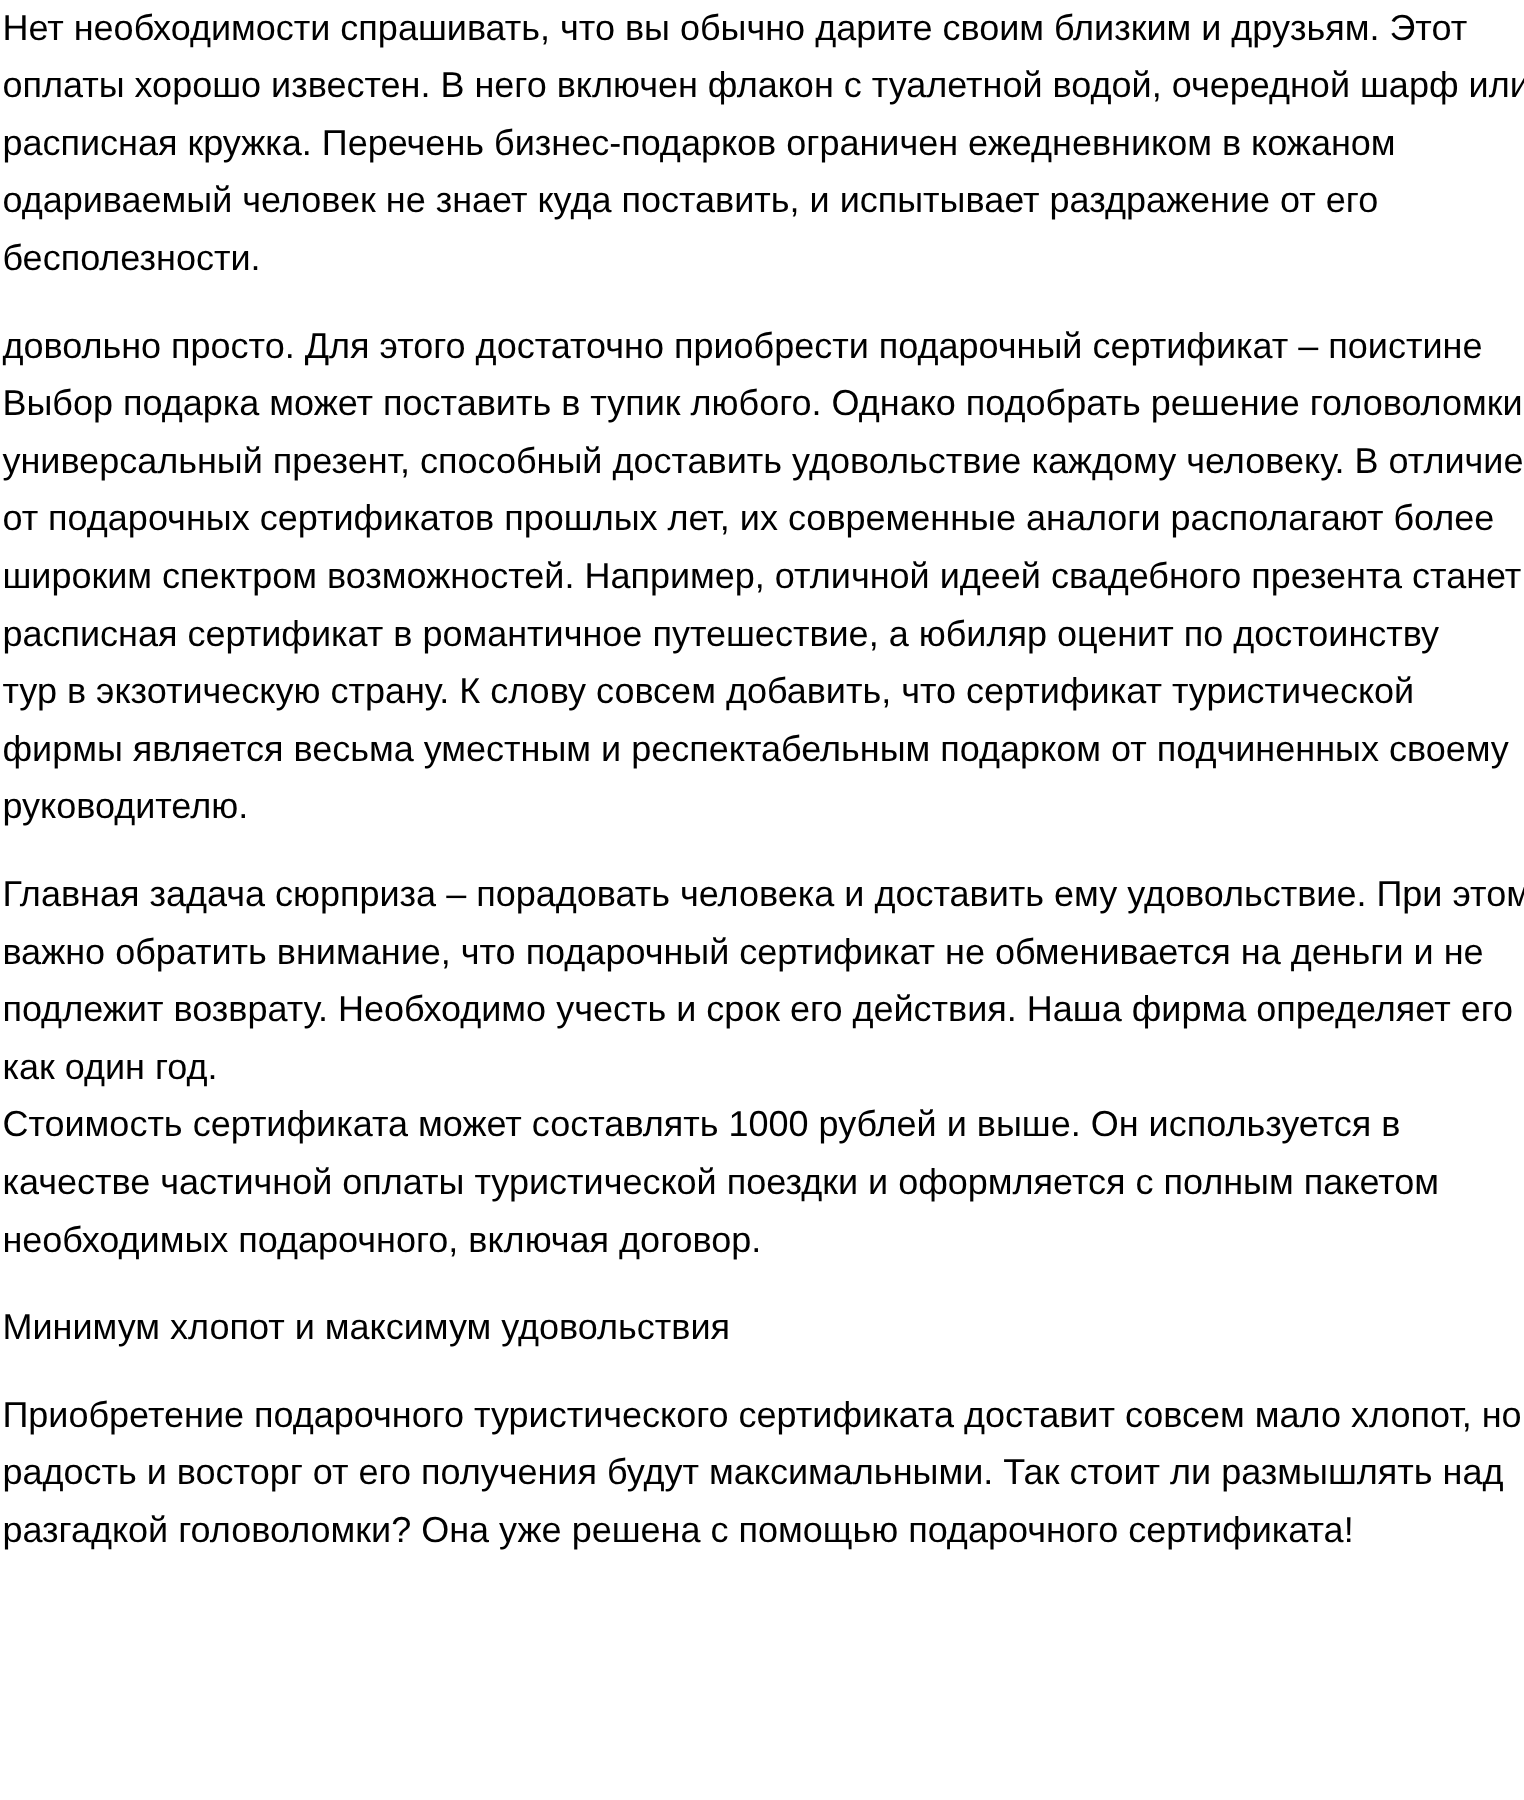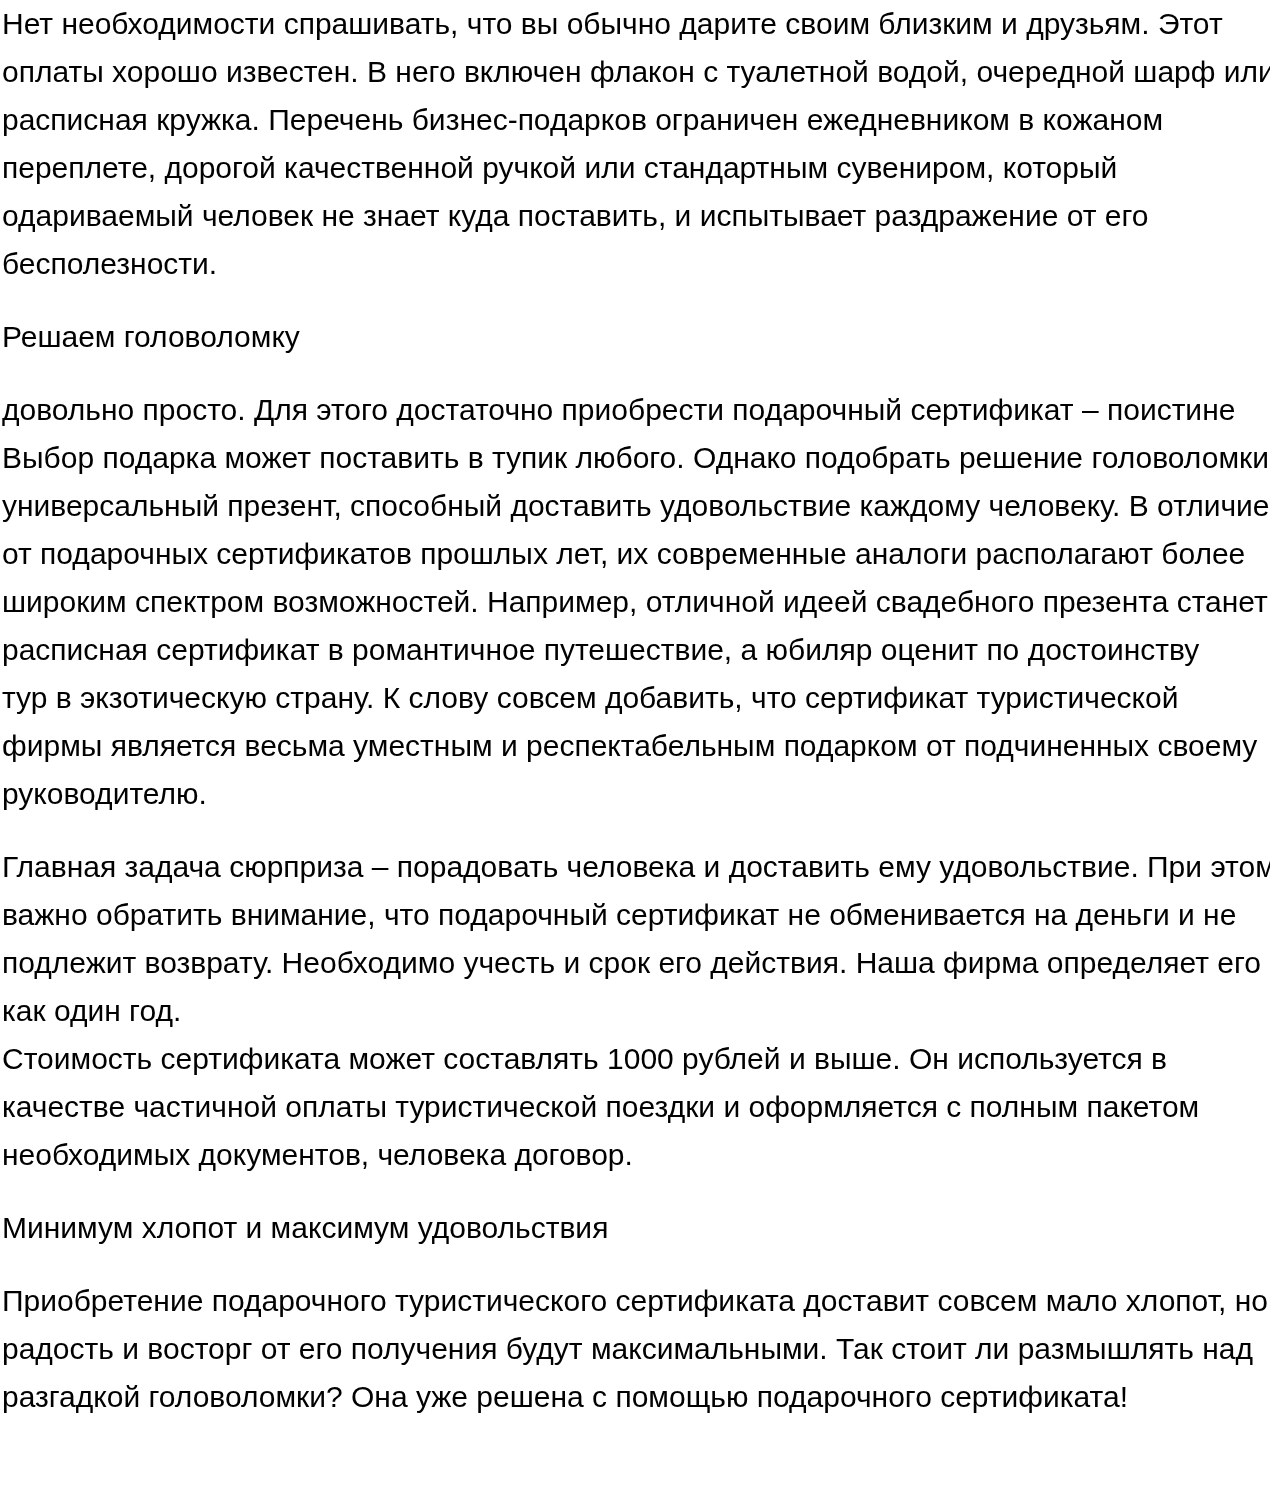--- a/index.html
+++ b/index.html
@@ -41,46 +41,42 @@
 </style>
 </head>
 <body style="background: rgb(255, 255, 255);">
 
 <main data-name="document">
   <article id="article" data-name="article-text" style="color: rgb(0, 0, 0);">
       <p class="block paragraph" data-name="intro-paragraph">
         <span class="line" data-name="text-line">Нет необходимости спрашивать, что вы обычно дарите своим близким и друзьям. Этот</span>
         <span class="line" data-name="text-line">оплаты хорошо известен. В него включен флакон с туалетной водой, очередной шарф или</span>
         <span class="line" data-name="text-line">расписная кружка. Перечень бизнес-подарков ограничен ежедневником в кожаном</span>
-        <span class="line" data-name="text-line">переплете, дорогой качественной ручкой или стандартным сувениром, который</span>
         <span class="line" data-name="text-line">одариваемый человек не знает куда поставить, и испытывает раздражение от его</span>
         <span class="line" data-name="text-line">бесполезности.</span>
       </p>
-      <h2 class="block heading" data-name="section-heading-puzzle">
-        <span class="line" data-name="text-line">Решаем головоломку</span>
-      </h2>
       <p class="block paragraph" data-name="puzzle-paragraph">
         <span class="line" data-name="text-line">довольно просто. Для этого достаточно приобрести подарочный сертификат – поистине</span>
         <span class="line" data-name="text-line">Выбор подарка может поставить в тупик любого. Однако подобрать решение головоломки</span>
         <span class="line" data-name="text-line">универсальный презент, способный доставить удовольствие каждому человеку. В отличие</span>
         <span class="line" data-name="text-line">от подарочных сертификатов прошлых лет, их современные аналоги располагают более</span>
         <span class="line" data-name="text-line">широким спектром возможностей. Например, отличной идеей свадебного презента станет</span>
         <span class="line" data-name="text-line">расписная сертификат в романтичное путешествие, а юбиляр оценит по достоинству</span>
         <span class="line" data-name="text-line">тур в экзотическую страну. К слову совсем добавить, что сертификат туристической</span>
         <span class="line" data-name="text-line">фирмы является весьма уместным и респектабельным подарком от подчиненных своему</span>
         <span class="line" data-name="text-line">руководителю.</span>
       </p>
       <p class="block paragraph" data-name="important-paragraph">
         <span class="line" data-name="text-line">Главная задача сюрприза – порадовать человека и доставить ему удовольствие. При этом</span>
         <span class="line" data-name="text-line">важно обратить внимание, что подарочный сертификат не обменивается на деньги и не</span>
         <span class="line" data-name="text-line">подлежит возврату. Необходимо учесть и срок его действия. Наша фирма определяет его</span>
         <span class="line" data-name="text-line">как один год.</span>
         <span class="line" data-name="text-line">Стоимость сертификата может составлять 1000 рублей и выше. Он используется в</span>
         <span class="line" data-name="text-line">качестве частичной оплаты туристической поездки и оформляется с полным пакетом</span>
-        <span class="line" data-name="text-line">необходимых документов, человека договор.</span>
+        <span class="line" data-name="text-line">необходимых подарочного, включая договор.</span>
       </p>
       <h2 class="block heading" data-name="section-heading-minimum">
         <span class="line" data-name="text-line">Минимум хлопот и максимум удовольствия</span>
       </h2>
       <p class="block paragraph" data-name="closing-paragraph">
         <span class="line" data-name="text-line">Приобретение подарочного туристического сертификата доставит совсем мало хлопот, но</span>
         <span class="line" data-name="text-line">радость и восторг от его получения будут максимальными. Так стоит ли размышлять над</span>
         <span class="line" data-name="text-line">разгадкой головоломки? Она уже решена с помощью подарочного сертификата!</span>
       </p>
     </article>

